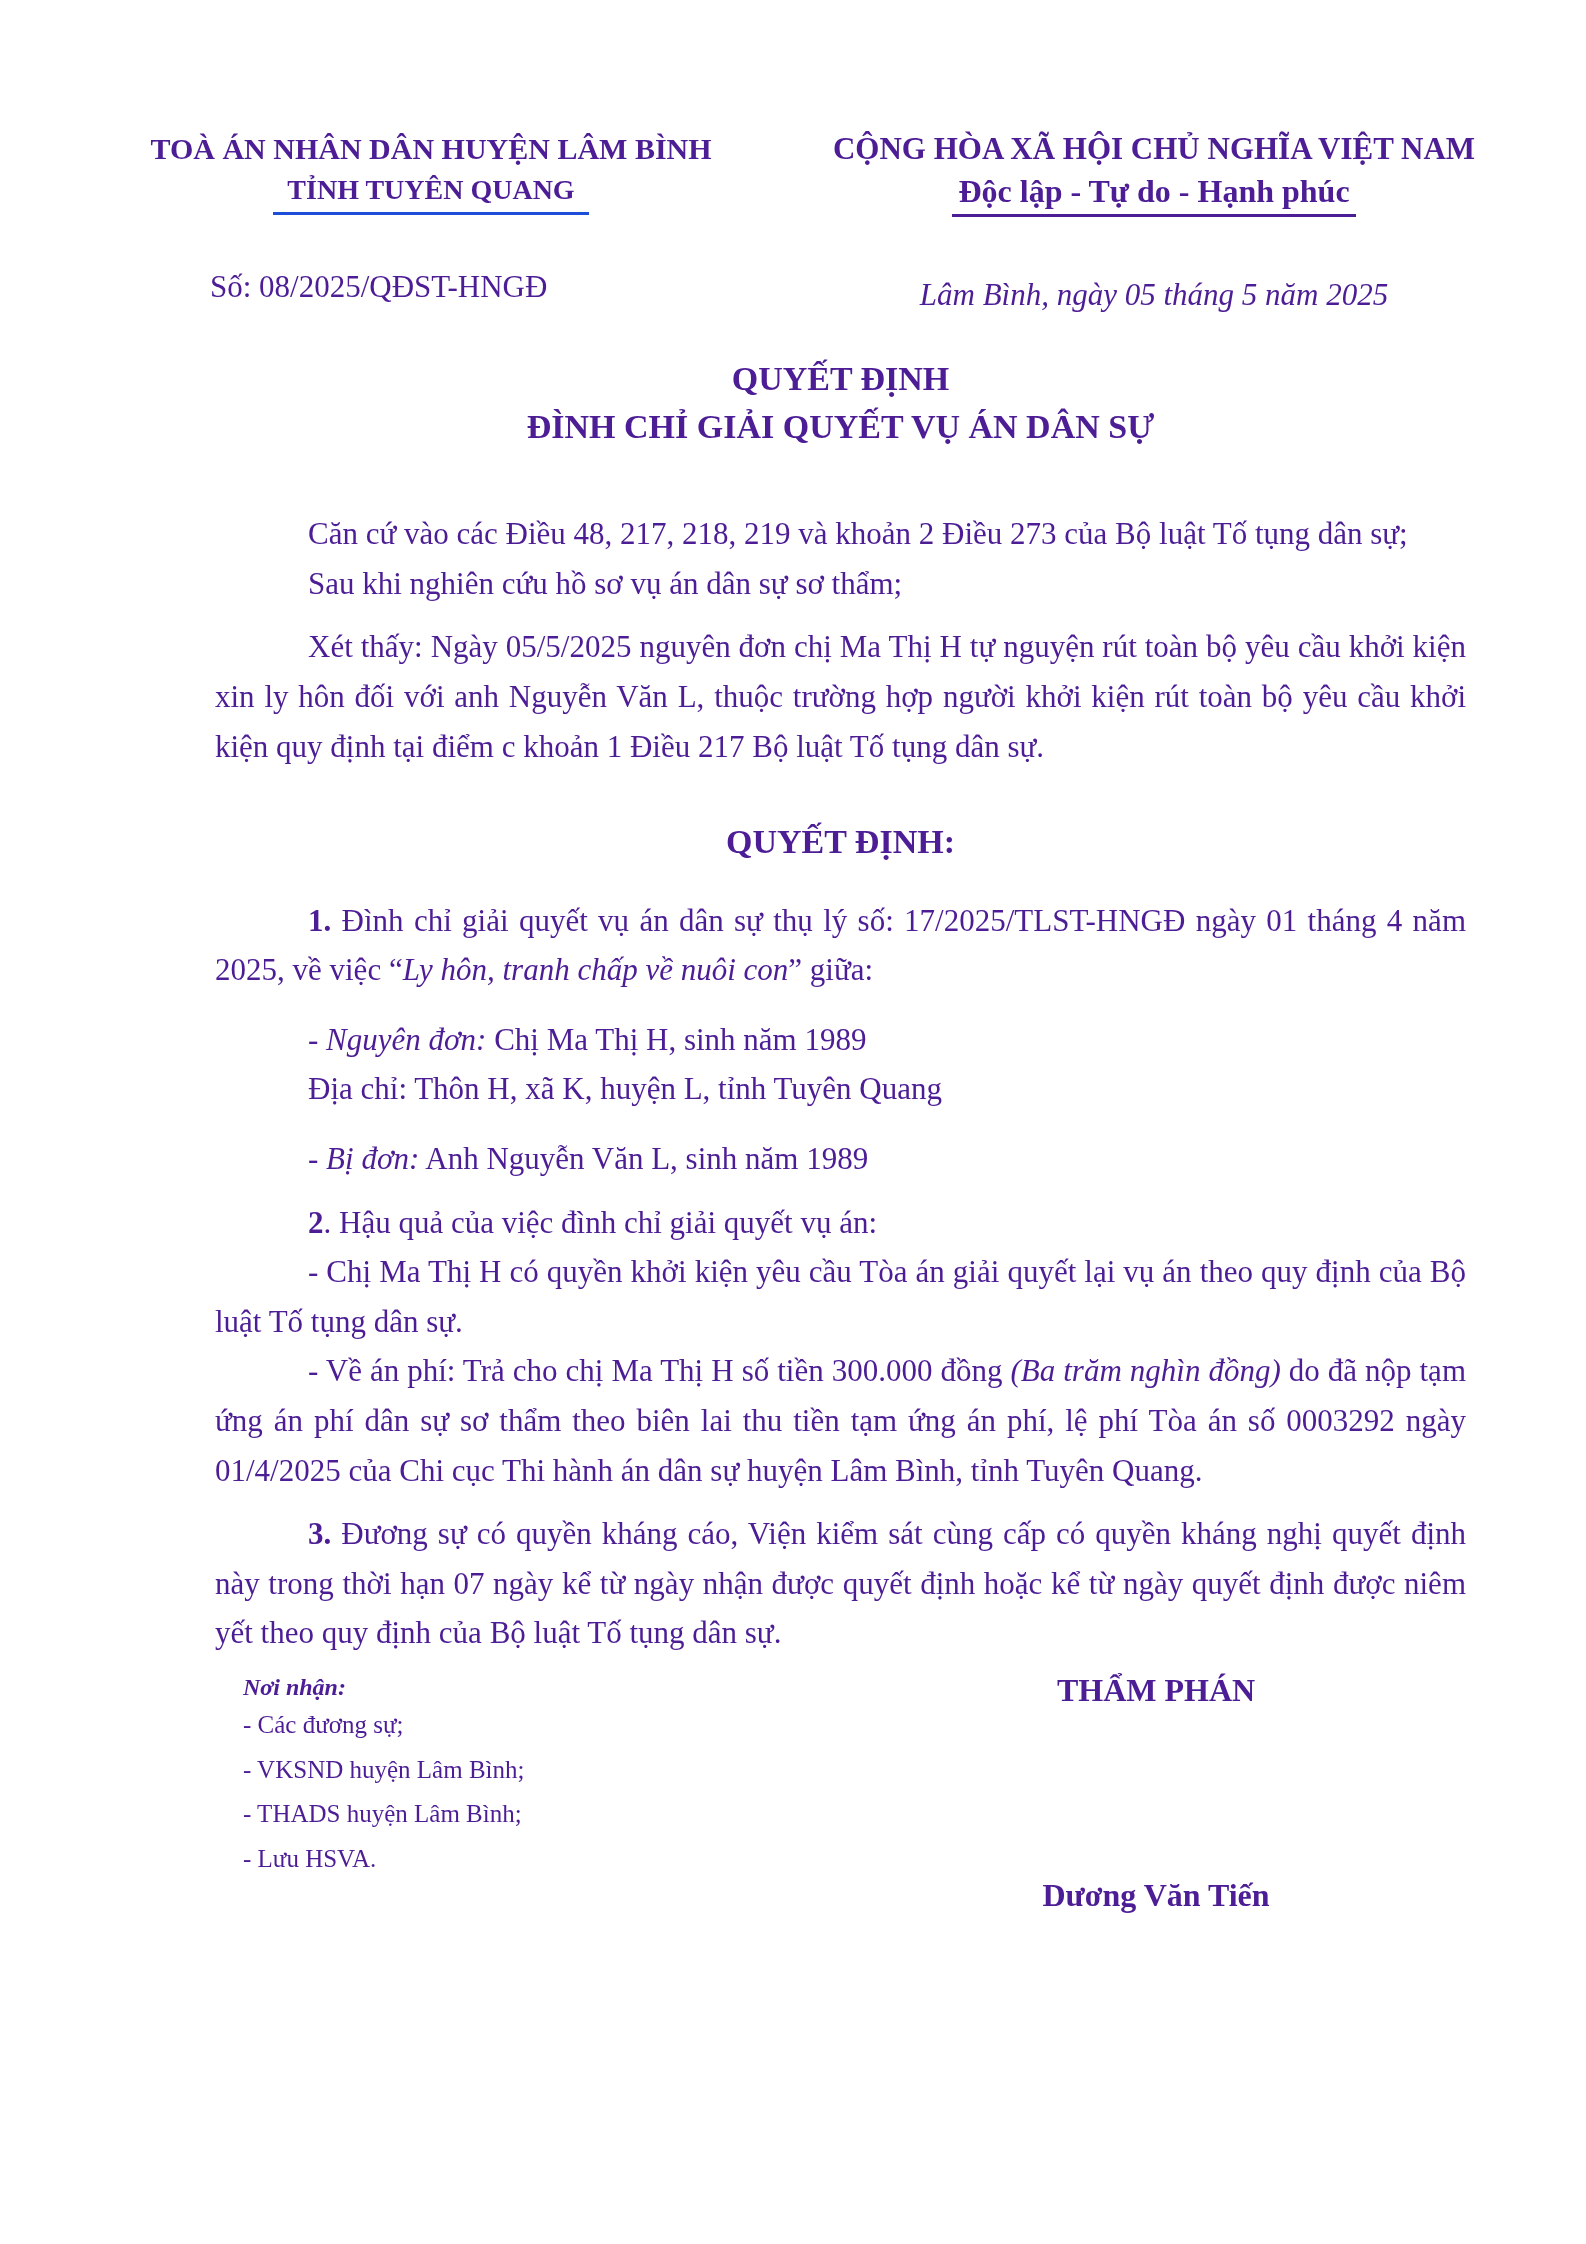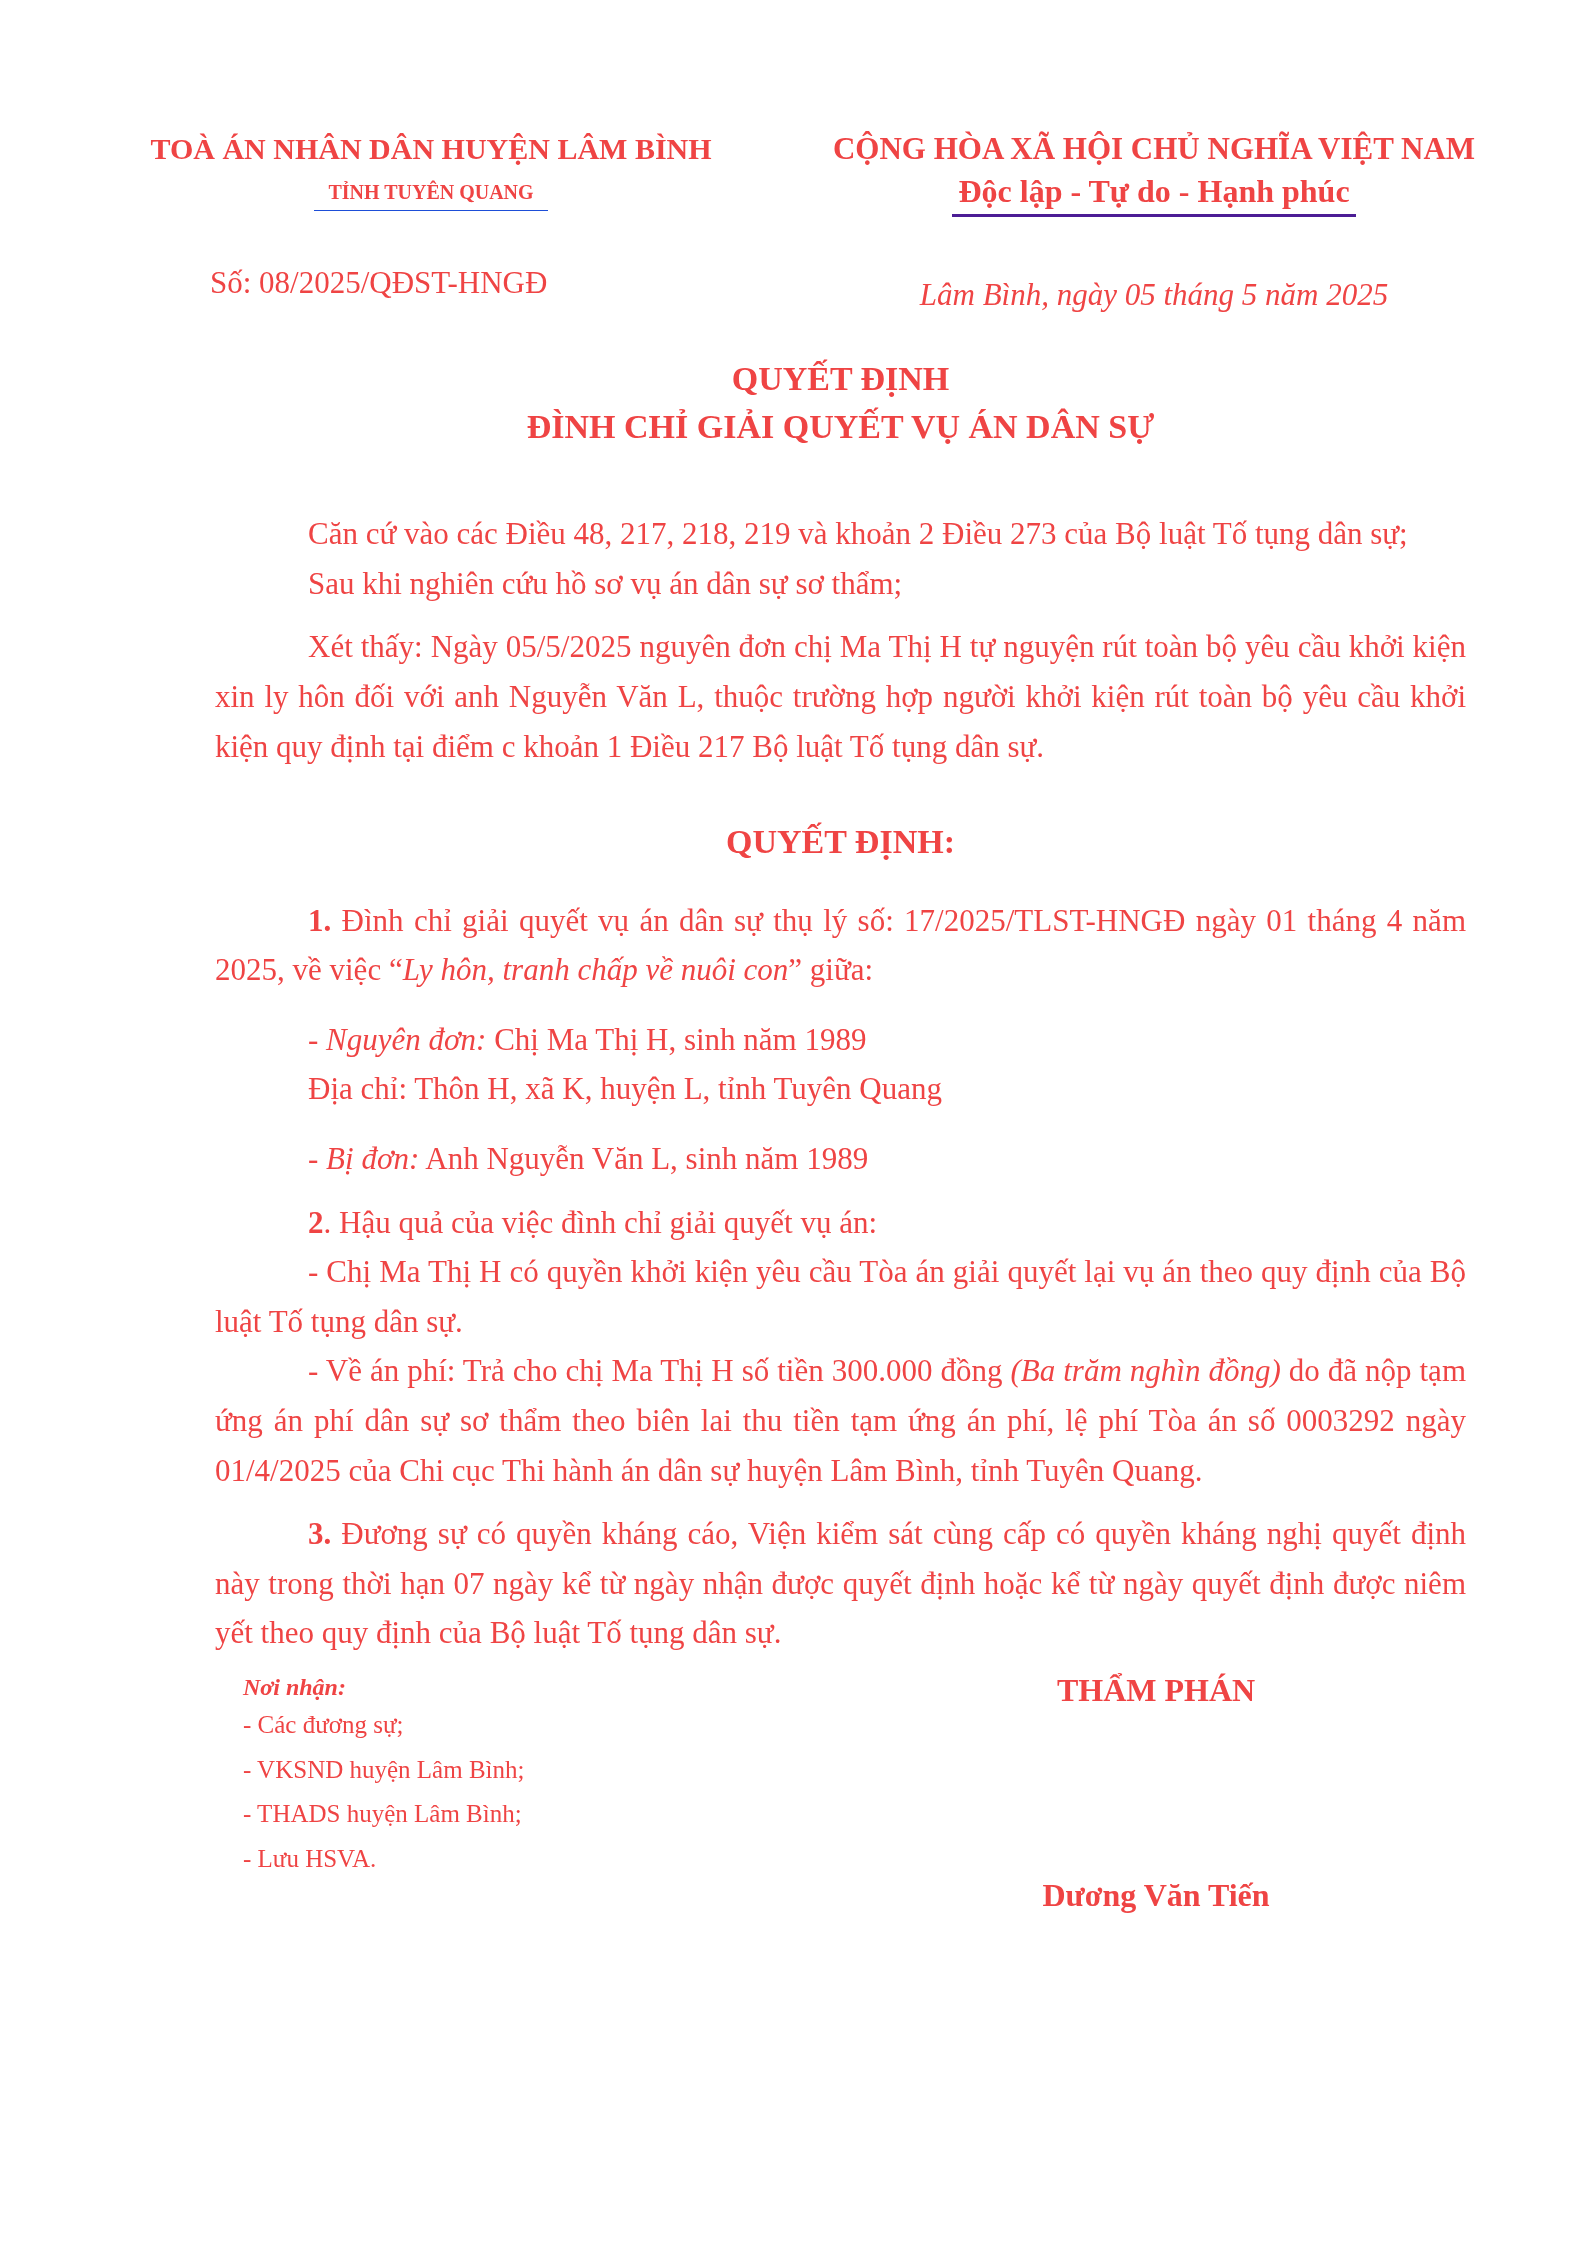--- a/index.html
+++ b/index.html
@@ -1,21 +1,21 @@
 <!DOCTYPE html>
 <html lang="vi"><head>
 <meta charset="utf-8">
 <style>
   html, body { margin: 0; padding: 0; background: #ffffff; }
   .page {
     position: relative;
     width: 1586px;
     height: 2244px;
     background: #ffffff;
-    color: #ef4444;
+    color: #4c1d95;
     font-family: "Liberation Serif", "DejaVu Serif", serif;
     box-sizing: border-box;
     overflow: hidden;
   }
 
   
   .hdr-row {
     display: flex;
     justify-content: space-between;
     padding: 130px 92px 0 125px;
@@ -37,22 +37,22 @@
   .motto-wrap { margin-top: 4px; }
   .motto {
     display: inline-block;
     font-size: 32px;
     border-bottom: 3px solid #4c1d95;
     padding: 0 6px 4px 6px;
   }
   .court-prov-wrap { margin-top: 2px; }
   .court-prov {
     display: inline-block;
-    font-size: 20px;
-    border-bottom: 1px solid #1d4ed8;
+    font-size: 28px;
+    border-bottom: 3px solid #1d4ed8;
     padding: 0 14px 4px 14px;
   }
   .doc-number {
     font-weight: normal;
     font-size: 31px;
     text-align: left;
     padding-left: 85px;
     margin-top: 52px;
   }
   .date-line {

